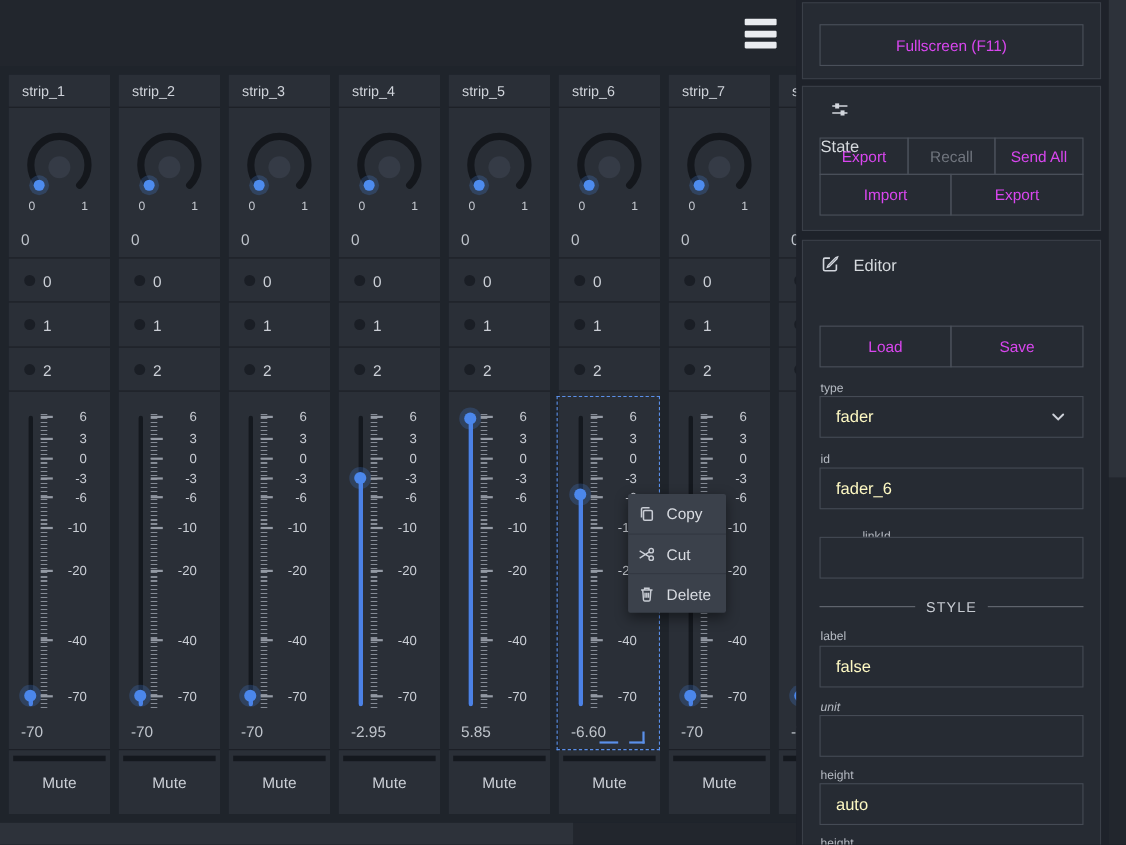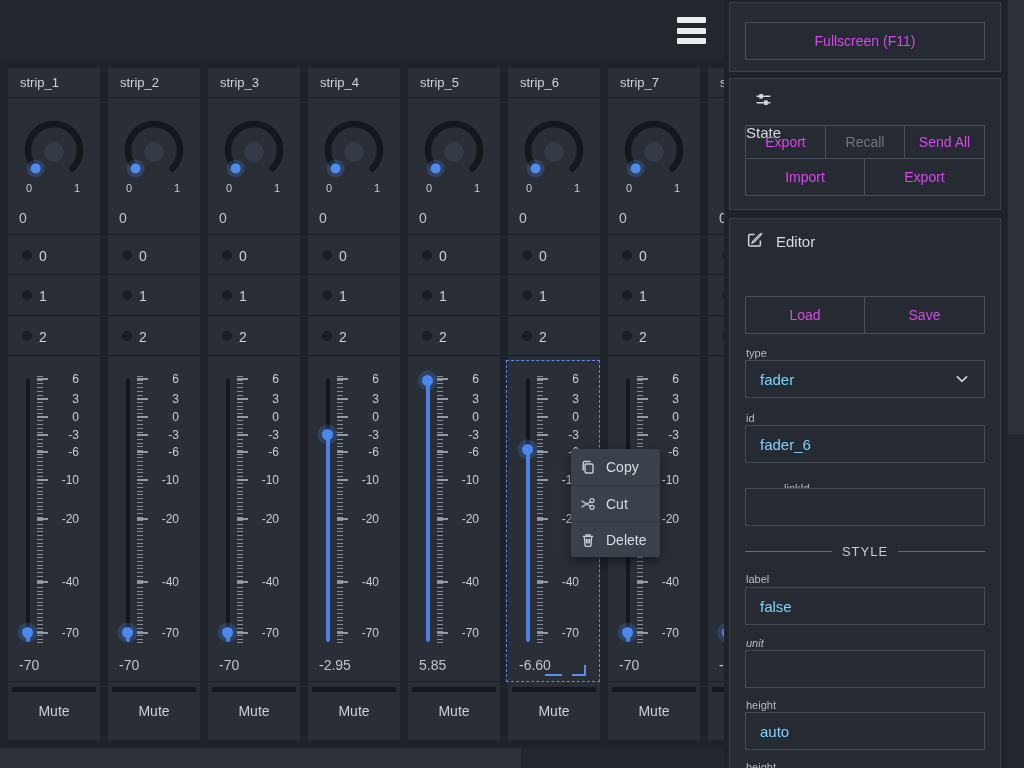--- a/index.html
+++ b/index.html
@@ -67,21 +67,21 @@
   .panel-btn { display:flex; align-items:center; justify-content:center; font-size:14px; color:#d946ef;
                border:1px solid #4a505a; background:transparent; }
   .panel-btn.disabled { color:#70757e; }
   .panel-btn.active { border-top:3px solid #4a8ef0; }
   .btn-row { position:absolute; left:15px; width:240px; display:flex; }
   .btn-row .panel-btn { height:100%; }
   .btn-row .panel-btn + .panel-btn { margin-left:-1px; }
   #fullscreen-btn { position:absolute; left:15px; top:19px; width:240px; height:38px; }
   .fld-label { position:absolute; left:16px; font-size:11px; color:#b6bbc3; }
   .fld-box { position:absolute; left:15px; width:240px; height:38px; background:#262b33; border:1px solid #454b55;
-             color:#7dd3fc; font-size:15px; font-family:"Liberation Sans",sans-serif; padding:0 14px; display:flex; align-items:center; }
+             color:#fef9c3; font-size:15px; font-family:"Liberation Sans",sans-serif; padding:0 14px; display:flex; align-items:center; }
   input.fld-box { outline:none; }
   .fld-select { justify-content:space-between; }
   .divider { position:absolute; left:15px; width:240px; height:14px; display:flex; align-items:center; gap:10px; }
   .divider .line { flex:1; height:1px; background:#666b74; }
   .divider .txt { font-size:13px; letter-spacing:1px; color:#c6cad1; }
 
   
   #vscroll { position:absolute; left:284px; top:0; width:16px; height:768px; background:#22262d; }
   #vscroll .thumb { position:absolute; left:0; top:0; width:16px; height:434px; background:#2d323a; }
 </style>

